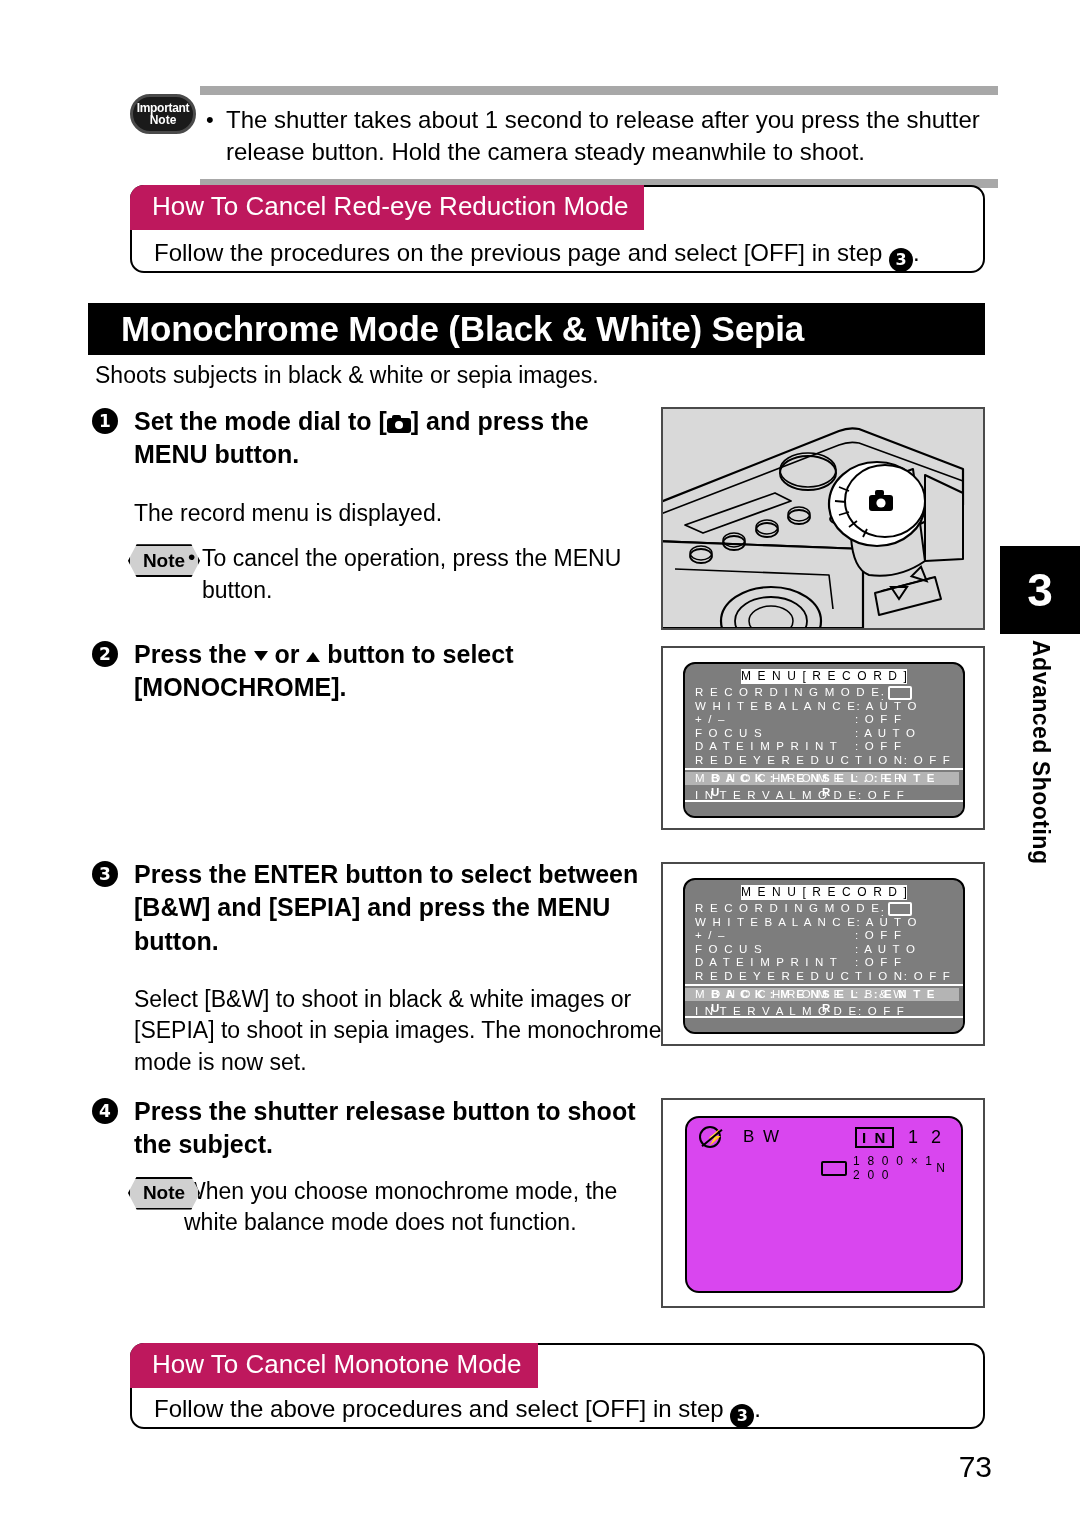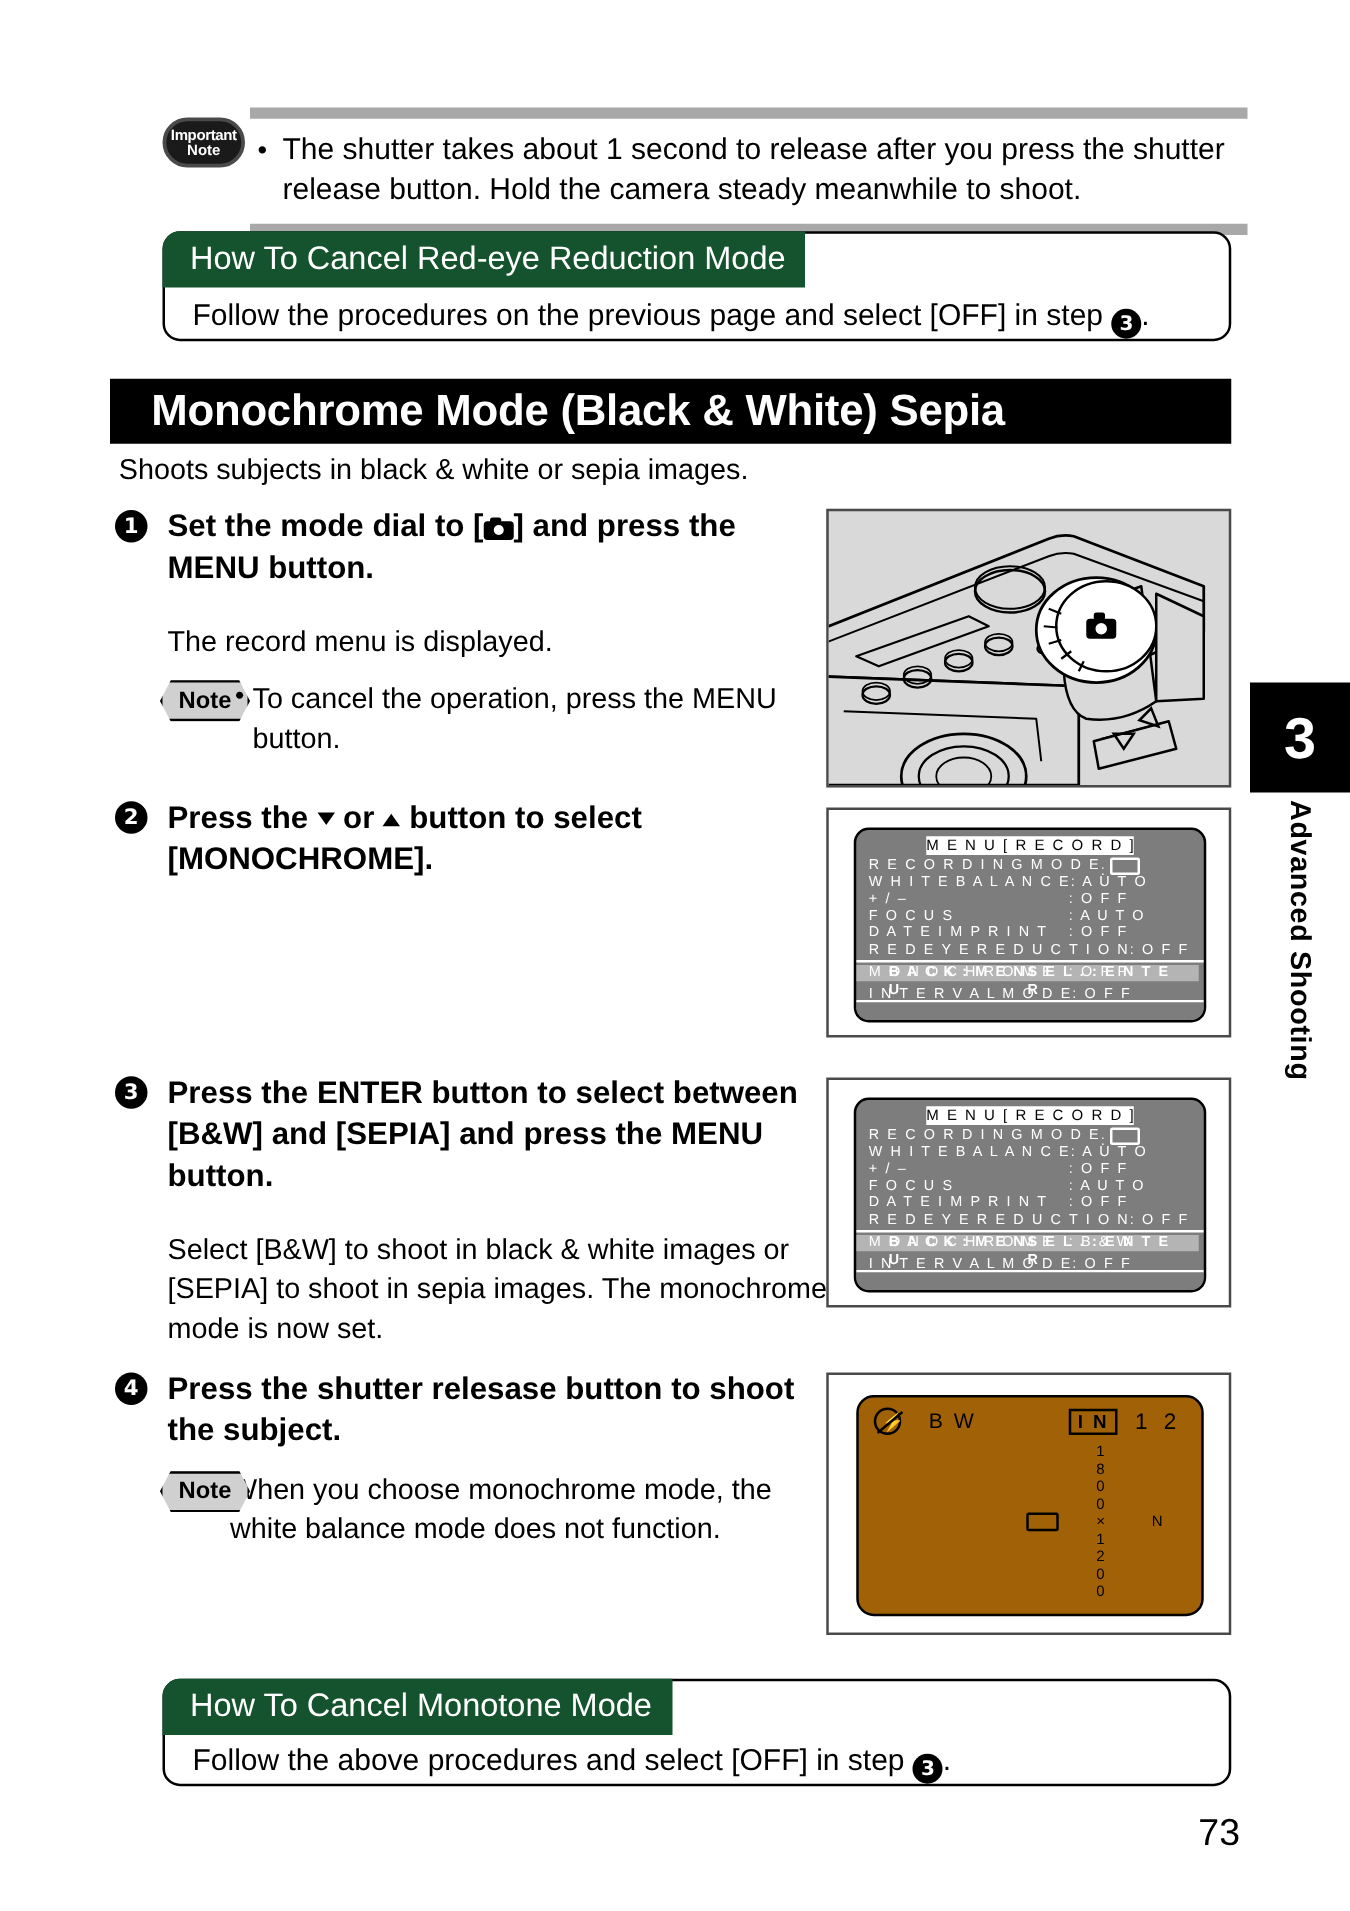--- a/index.html
+++ b/index.html
@@ -70,21 +70,21 @@
     position: absolute;
     border: 2px solid #000;
     border-radius: 14px;
     background: #fff;
     box-sizing: border-box;
   }
   .cancel-head {
     position: absolute;
     left: -2px;
     top: -2px;
-    background: #14532d;
+    background: #be185d;
     color: #fff;
     font-size: 26px;
     padding: 7px 16px 9px 22px;
     border-radius: 14px 0 0 0;
     white-space: nowrap;
     line-height: 1.1;
   }
   .cancel-body {
     font-size: 24px;
     padding-left: 22px;
@@ -315,21 +315,21 @@
     background: #7d7d7d;
   }
 
   
   .lcd-white {
     position: absolute;
     left: 22px;
     top: 16px;
     width: 278px;
     height: 177px;
-    background: #a16207;
+    background: #d946ef;
     border: 2px solid #000;
     border-radius: 14px;
     box-sizing: border-box;
   }
   .disp-row1 {
     position: absolute;
     left: 12px; right: 16px; top: 8px;
     display: flex;
     align-items: center;
     font-size: 17px;
@@ -366,26 +366,25 @@
     letter-spacing: 2px;
     line-height: 17px;
   }
   .disp-count {
     margin-left: auto;
     font-size: 18px;
     letter-spacing: 4px;
   }
   .disp-row2 {
     position: absolute;
-    left: 134px; right: 31px; top: 36px;
+    left: 134px; right: 16px; top: 36px;
     display: flex;
     align-items: center;
     font-size: 12px;
     letter-spacing: 2.2px;
-    gap: 24px;
   }
   .size-icon {
     display: inline-block;
     width: 22px; height: 11px;
     border: 2px solid #000;
     border-radius: 2px;
     margin-right: 6px;
     flex: 0 0 auto;
   }
   .disp-n { margin-left: auto; letter-spacing: 0; font-size: 12px; }

